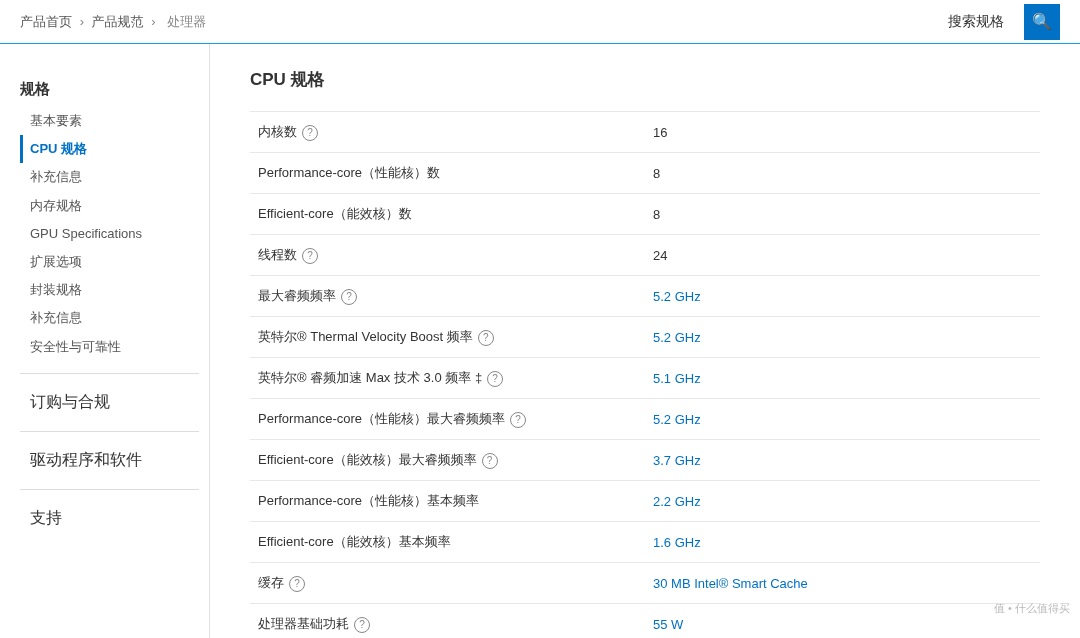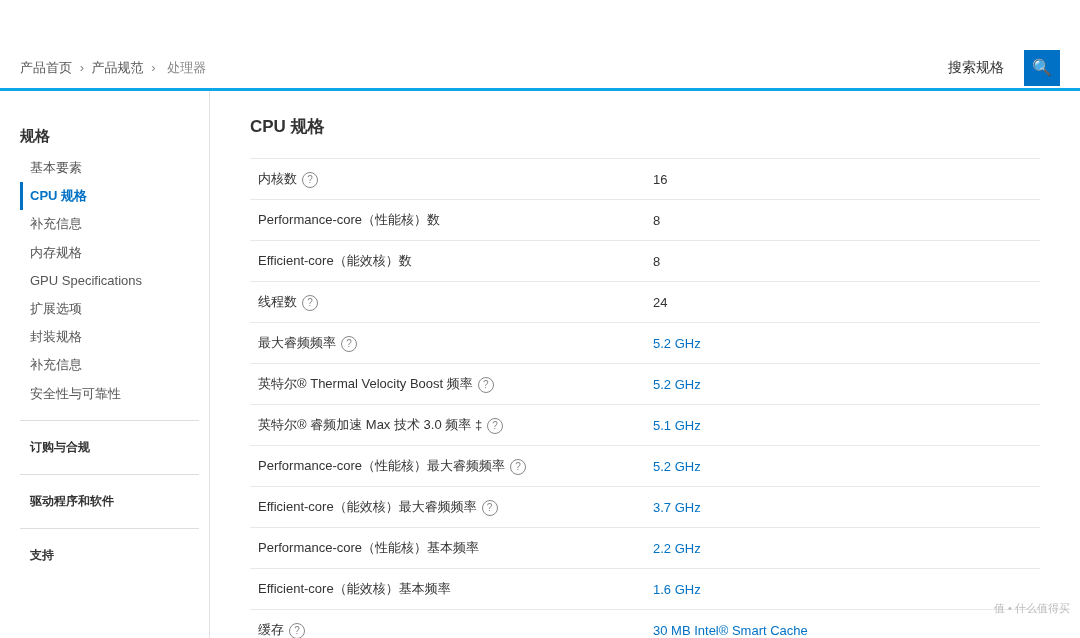--- a/index.html
+++ b/index.html
@@ -4,23 +4,22 @@
   <style>
     * { box-sizing: border-box; margin: 0; padding: 0; }
     body { font-family: "Microsoft YaHei", "PingFang SC", Arial, sans-serif; font-size: 14px; color: #333; background: #fff; }
 
     
     .header {
       display: flex;
       align-items: center;
       justify-content: space-between;
       padding: 10px 20px;
-      border-bottom: 3px solid #0ea5e9;
+      border-bottom: 1px solid #0ea5e9;
       height: 44px;
-      margin-top: 47px;
     }
     .breadcrumb {
       font-size: 13px;
       color: #555;
     }
     .breadcrumb span { color: #888; margin: 0 4px; }
     .breadcrumb a { color: #555; text-decoration: none; }
     .header-right {
       display: flex;
       align-items: center;
@@ -76,22 +75,22 @@
       font-weight: bold;
       border-left: 3px solid #0071c5;
       padding-left: 7px;
     }
     .sidebar-divider {
       border: none;
       border-top: 1px solid #ddd;
       margin: 12px 10px 12px 0;
     }
     .sidebar-group-link {
-      font-size: 12px;
-      font-weight: bold;
+      font-size: 16px;
+      font-weight: normal;
       color: #333;
       padding: 6px 0 6px 10px;
       cursor: pointer;
     }
 
     
     .main {
       flex: 1;
       padding: 24px 40px;
     }

